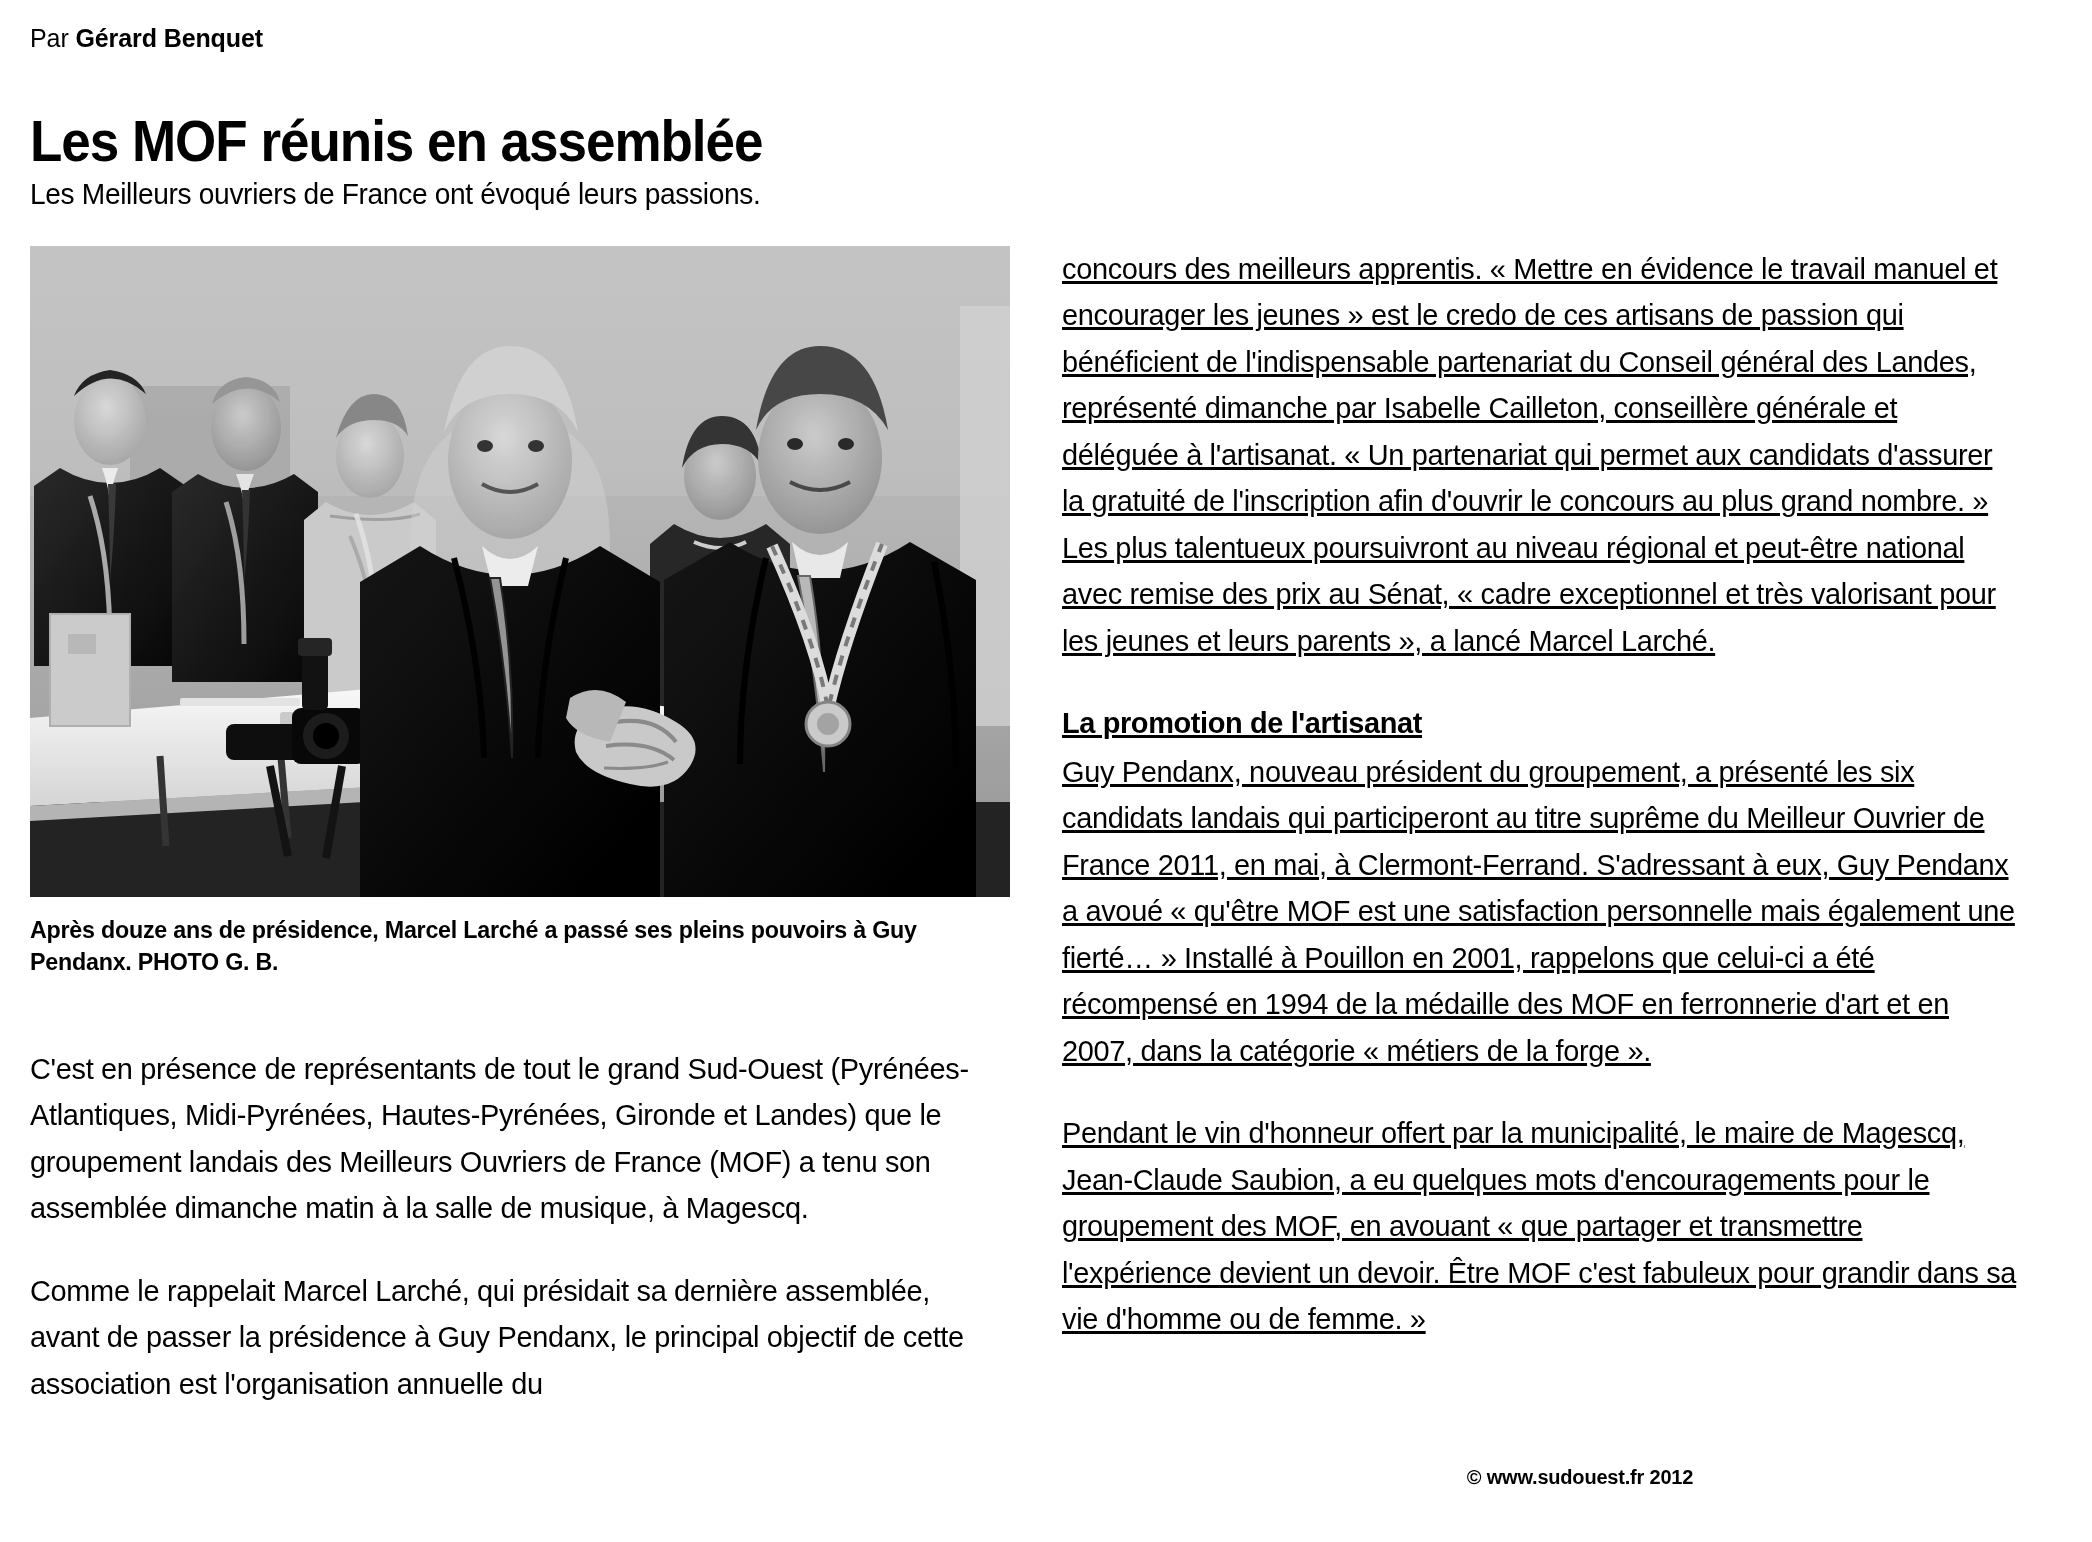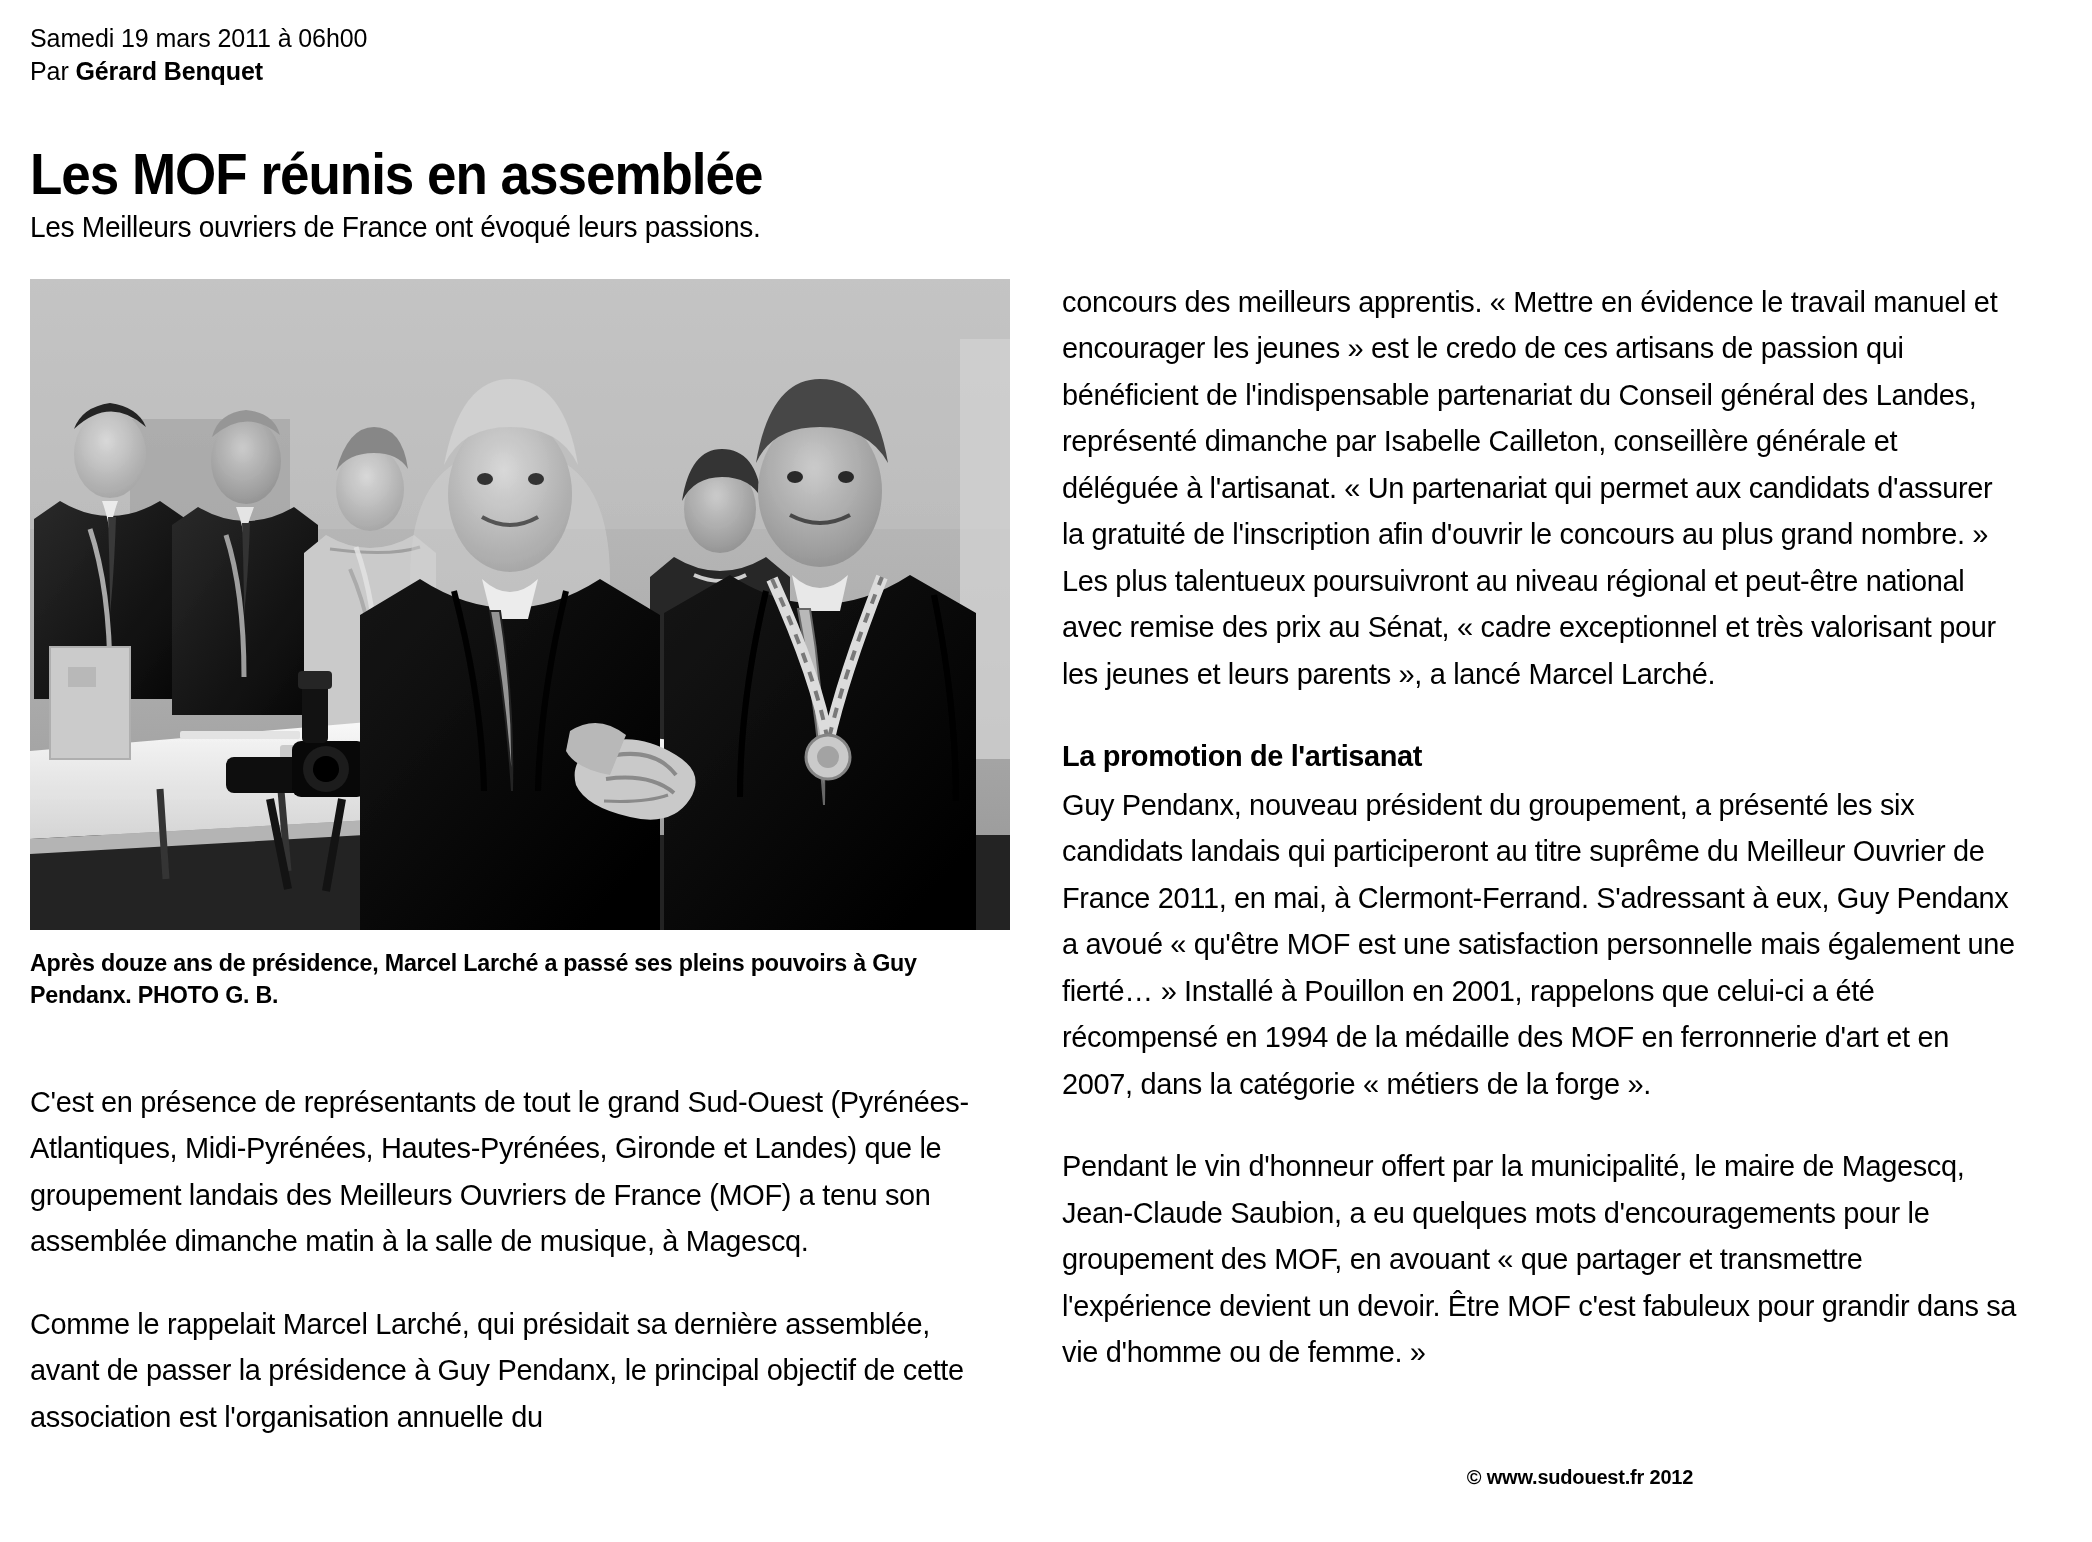--- a/index.html
+++ b/index.html
@@ -60,21 +60,21 @@
   }
 
   
   .columns {
     position: relative;
     margin-top: 34px;
     display: flex;
     gap: 52px;
   }
   .col-left  { width: 980px; flex: 0 0 980px; }
-  .col-right { width: 990px; flex: 0 0 990px; }
+  .col-right { width: 990px; flex: 0 0 990px; text-decoration: underline; }
 
   
   .figure { width: 980px; }
   .photo {
     position: relative;
     width: 980px;
     height: 651px;
     overflow: hidden;
     background: #8e8e8e;
     filter: grayscale(1) contrast(1.06);
@@ -124,21 +124,20 @@
     font-weight: bold;
     letter-spacing: -0.2px;
   }
 </style>
 </head>
 <body>
 
 <div class="page">
 
   <div class="byline">
-    <span class="date">Samedi 19 mars 2011 à 06h00</span>
     <span class="author-line"><span>Par </span><span class="author-name">Gérard Benquet</span></span>
   </div>
 
   <div class="title-block">
     <h1 class="headline">Les MOF réunis en assemblée</h1>
     <div class="standfirst">Les Meilleurs ouvriers de France ont évoqué leurs passions.</div>
   </div>
 
   <div class="columns">
 

